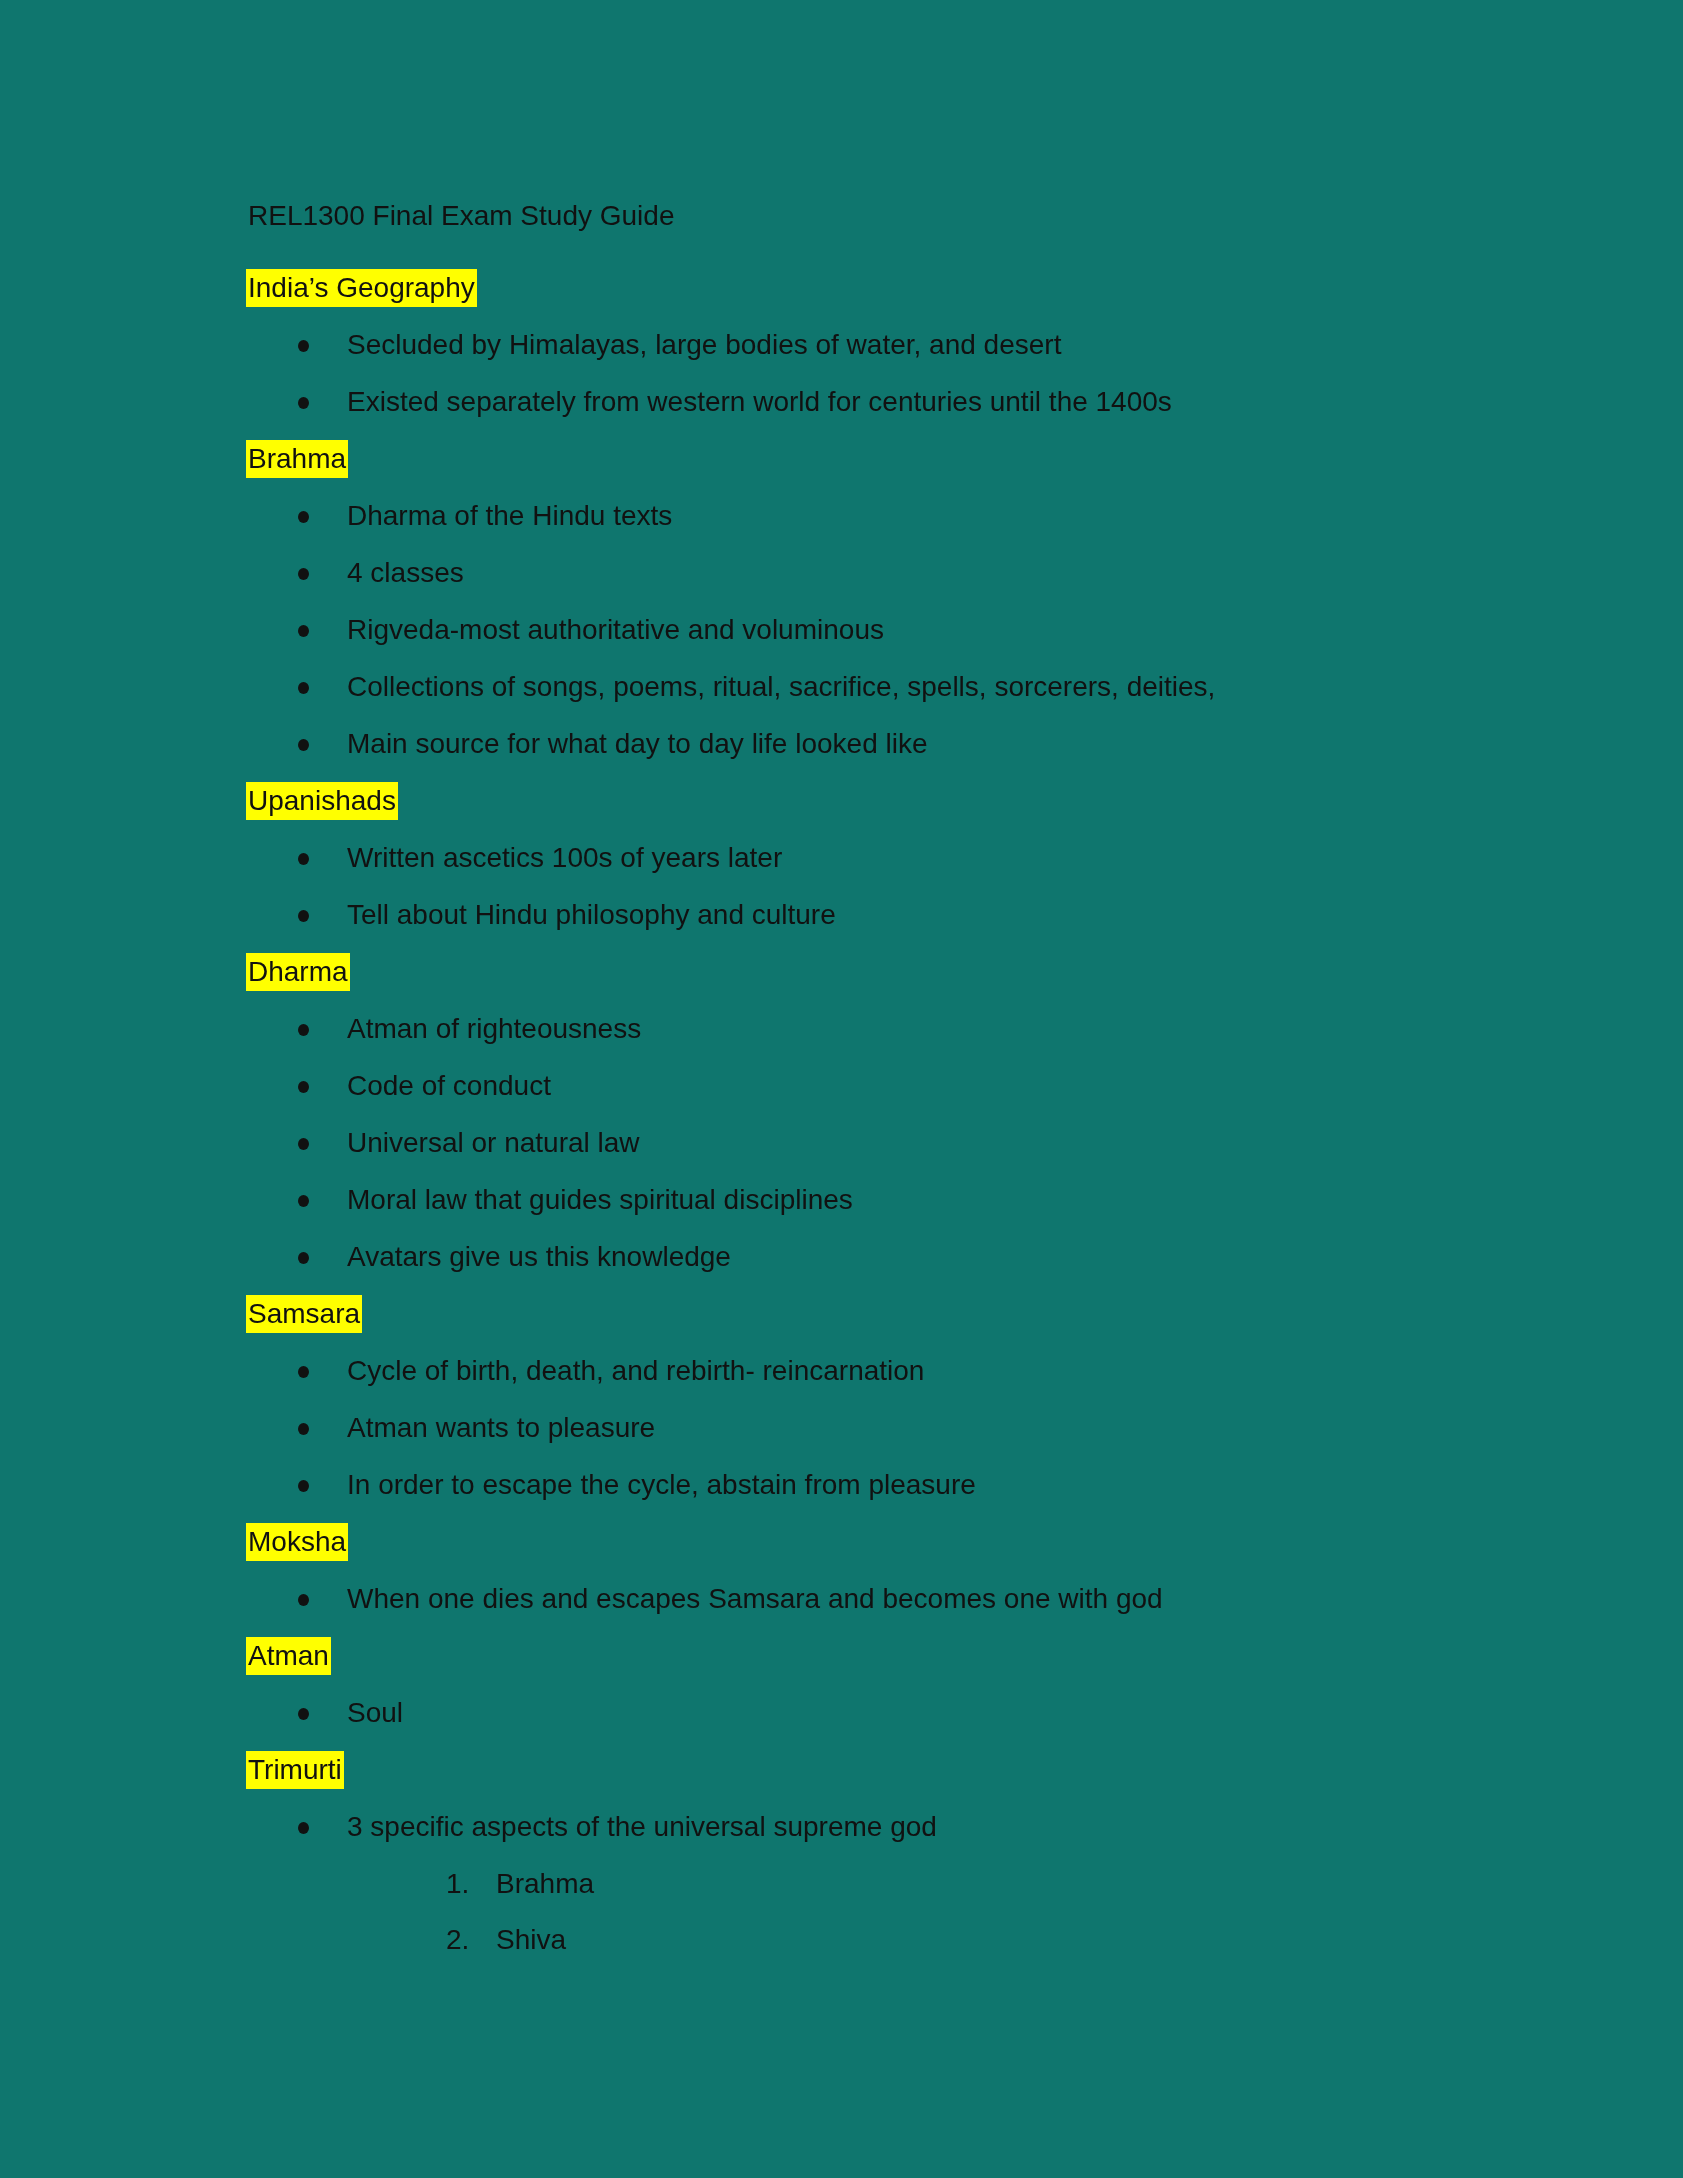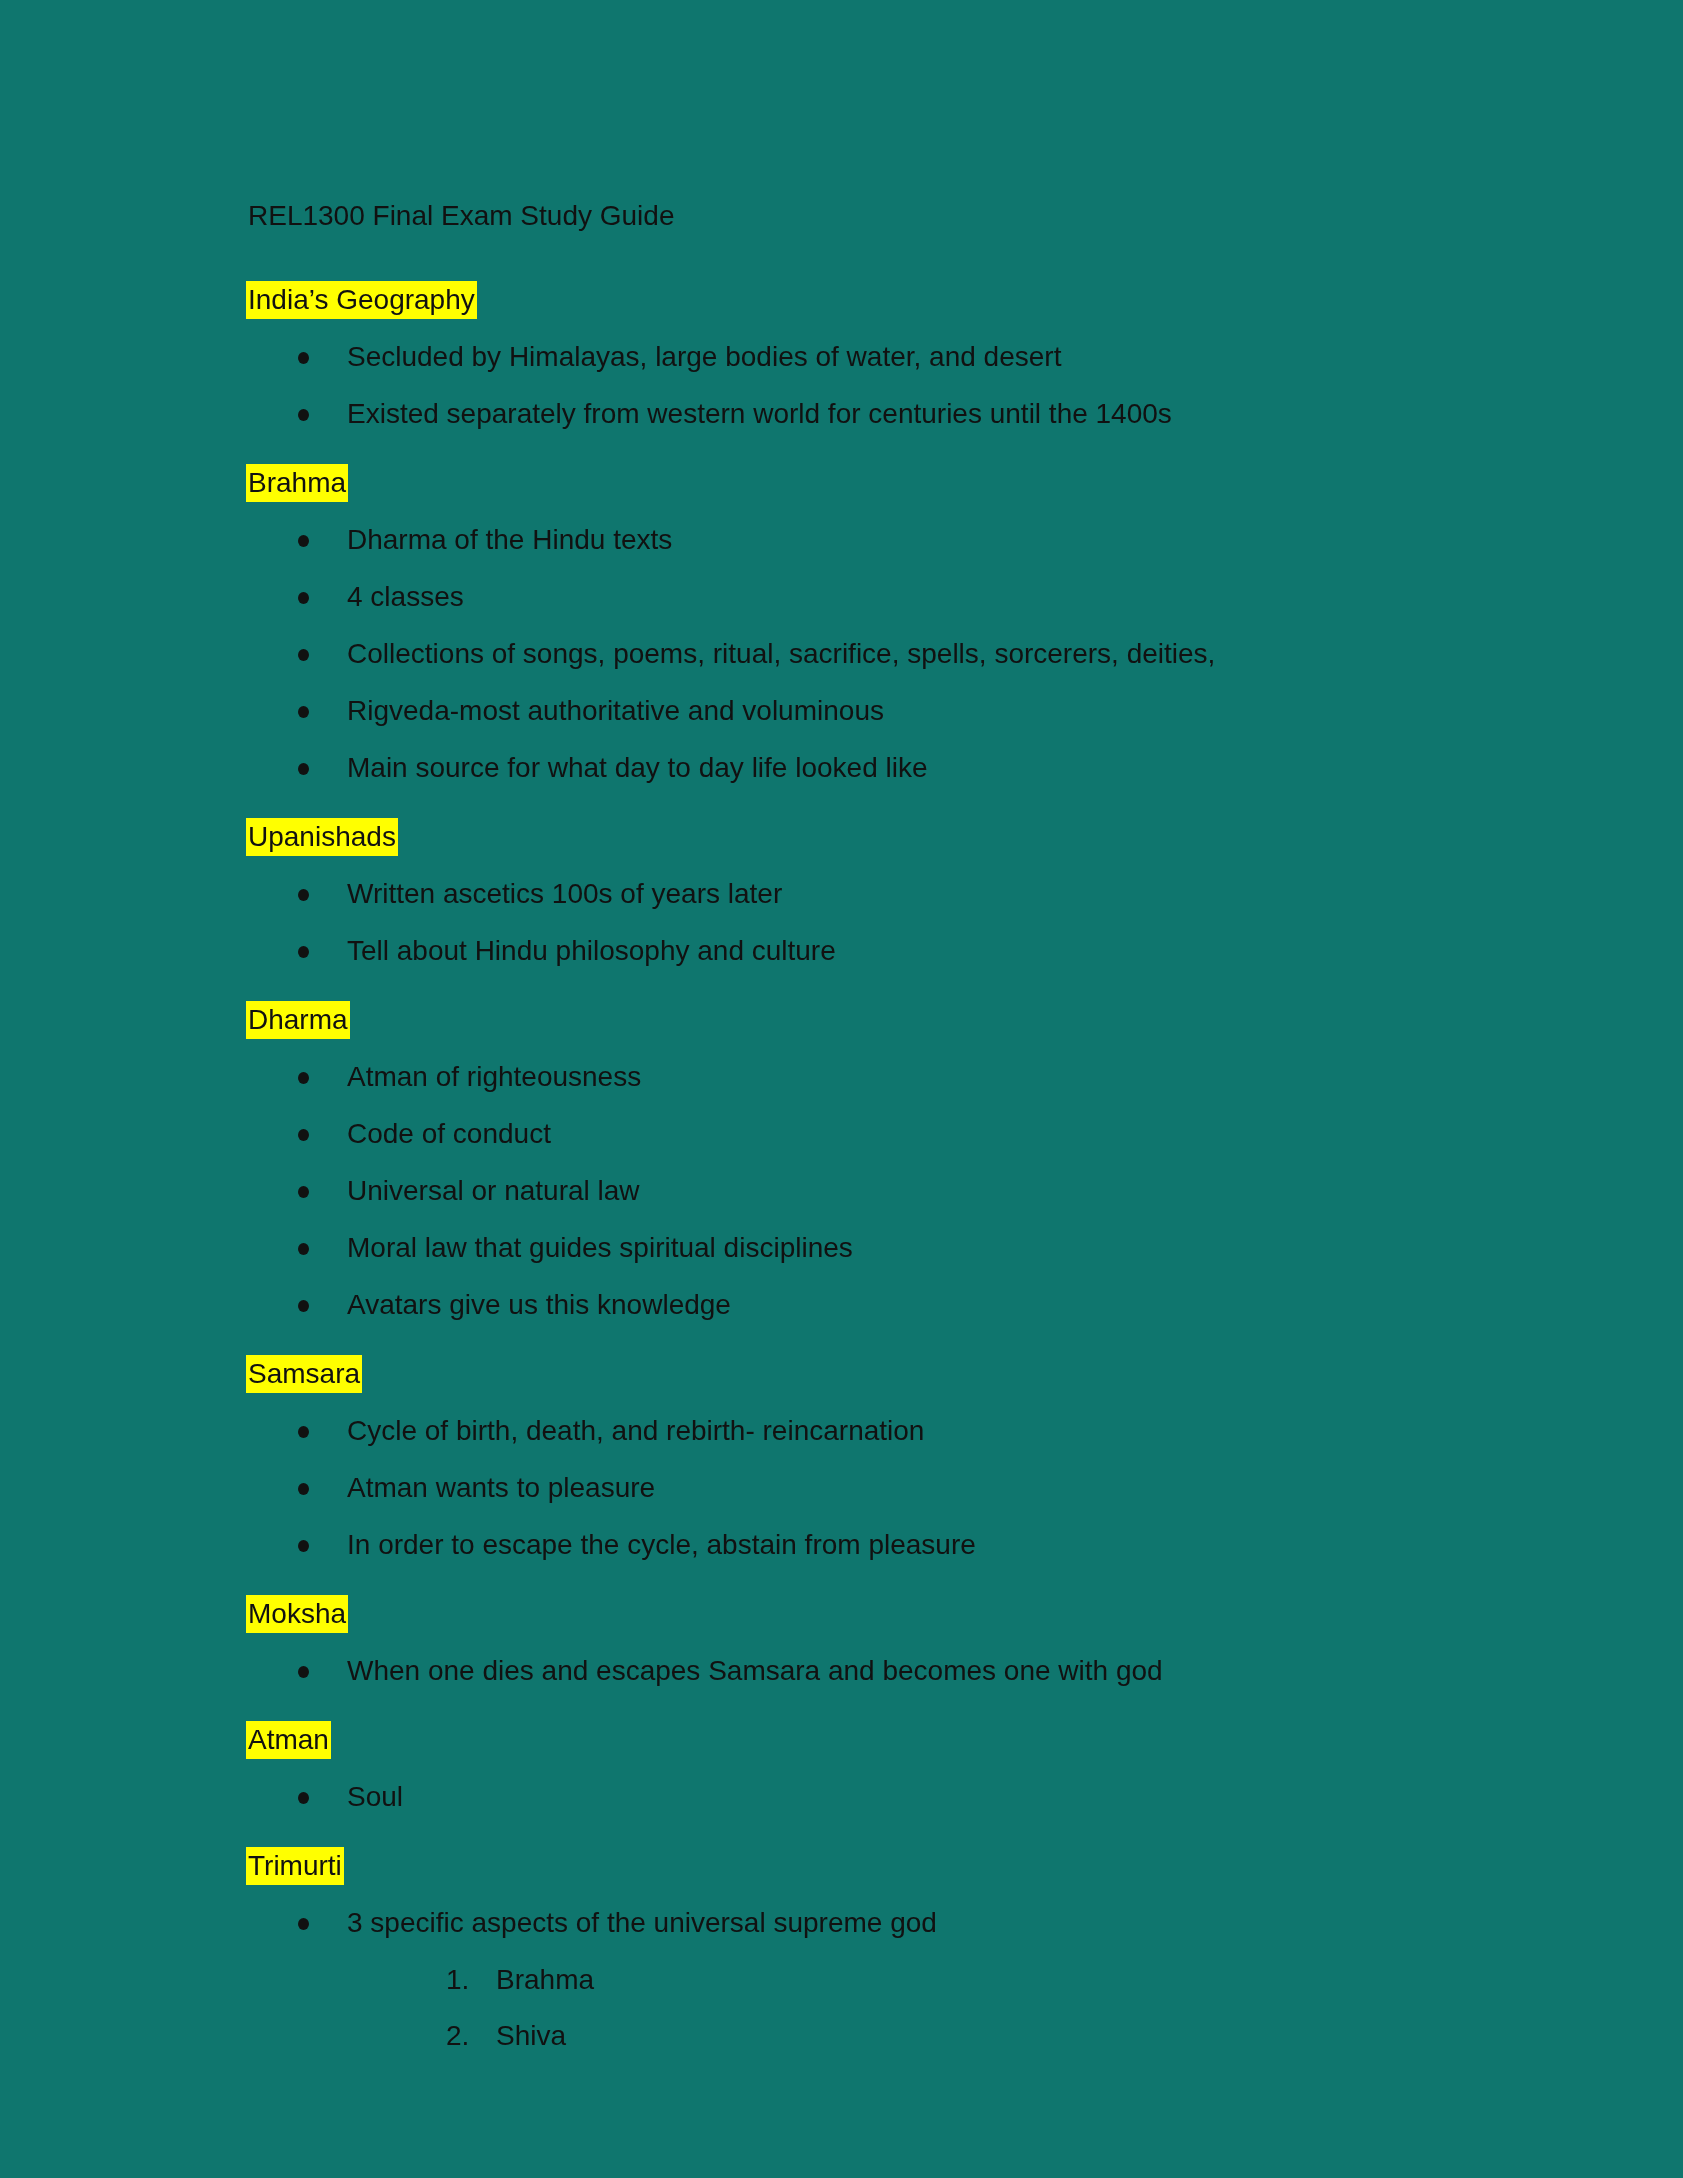--- a/index.html
+++ b/index.html
@@ -37,21 +37,21 @@
       top: 269px;
       width: 1238px;
     }
     .section { margin: 0; }
     .heading {
       display: inline-block;
       background: #ffff00;
       font-size: 28px;
       line-height: 38px;
       padding: 0 2px;
-      margin: 12px 0 19px -2px;
+      margin: 0 0 19px -2px;
       white-space: nowrap;
     }
     ul.bullets {
       list-style: none;
       margin: 0;
       padding: 0;
     }
     ul.bullets > li {
       position: relative;
       padding-left: 99px;
@@ -102,22 +102,22 @@
         <li><span class="bullet-dot"></span><span>Secluded by Himalayas, large bodies of water, and desert</span></li>
         <li><span class="bullet-dot"></span><span>Existed separately from western world for centuries until the 1400s</span></li>
       </ul>
     </div>
 
     <div class="section">
       <div class="heading">Brahma</div>
       <ul class="bullets">
         <li><span class="bullet-dot"></span><span>Dharma of the Hindu texts</span></li>
         <li><span class="bullet-dot"></span><span>4 classes</span></li>
+        <li><span class="bullet-dot"></span><span>Rigveda-most authoritative and voluminous</span></li>
         <li><span class="bullet-dot"></span><span>Collections of songs, poems, ritual, sacrifice, spells, sorcerers, deities,</span></li>
-        <li><span class="bullet-dot"></span><span>Rigveda-most authoritative and voluminous</span></li>
         <li><span class="bullet-dot"></span><span>Main source for what day to day life looked like</span></li>
       </ul>
     </div>
 
     <div class="section">
       <div class="heading">Upanishads</div>
       <ul class="bullets">
         <li><span class="bullet-dot"></span><span>Written ascetics 100s of years later</span></li>
         <li><span class="bullet-dot"></span><span>Tell about Hindu philosophy and culture</span></li>
       </ul>

